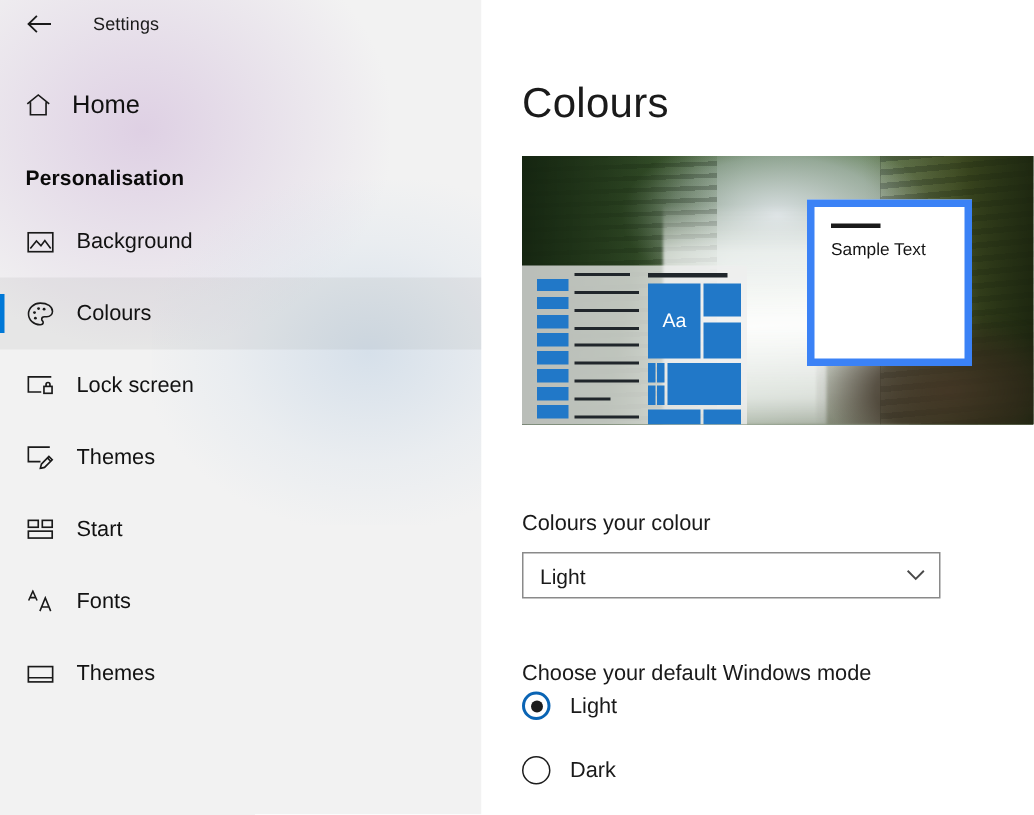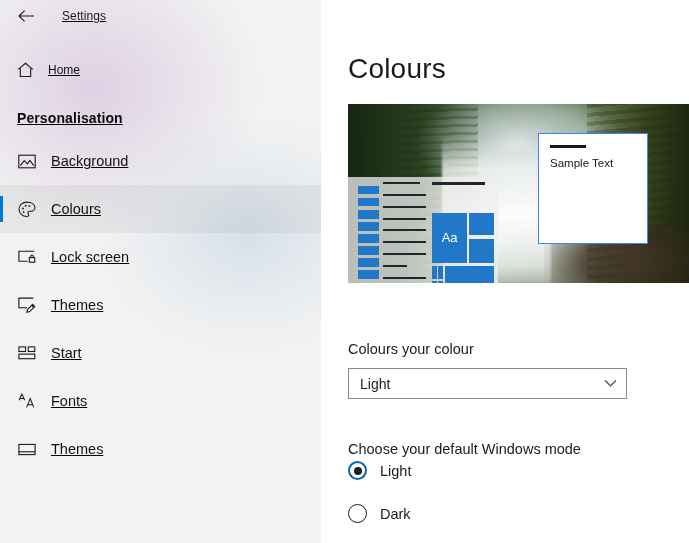--- a/index.html
+++ b/index.html
@@ -46,21 +46,20 @@
     content: "";
     position: absolute;
     right: -70px; top: 120px;
     width: 290px; height: 230px;
     background: radial-gradient(ellipse at 50% 50%, rgba(186,206,226,0.50) 0%, rgba(206,220,234,0.24) 45%, rgba(242,242,242,0.0) 74%);
     pointer-events: none;
   }
   .sidebar-inner {
     position: relative;
     z-index: 2;
-    text-decoration: underline;
   }
 
   .titlebar {
     height: 32px;
     display: flex;
     align-items: center;
     padding-left: 13px;
   }
   .back-btn {
     width: 26px; height: 26px;
@@ -84,21 +83,21 @@
     margin-top: 19px;
     padding-left: 15px;
   }
   .home-icon {
     width: 20px; height: 20px;
     display: flex; align-items: center; justify-content: center;
     color: #1a1a1a;
     flex: 0 0 20px;
   }
   .home-label {
-    font-size: 12px;
+    font-size: 17px;
     color: #111111;
     margin-left: 13px;
   }
 
   .search-wrap {
     margin: 10px 17px 0 16px;
     position: relative;
   }
   .search-box {
     width: 100%;
@@ -269,21 +268,21 @@
     position: absolute;
     left: 56%; top: 4%;
     right: 3%; bottom: 0%;
   }
   .sm-tiletop { width: 86%; height: 3px; background: #20262b; margin-bottom: 4px; }
   .sm-grid {
     position: relative;
     width: 100%;
     height: calc(100% - 7px);
   }
-  .tile { position: absolute; background: #2178c8; margin-top: 24px; }
+  .tile { position: absolute; background: #2178c8; }
   .tile-aa {
     left: 0; top: 0; width: 57%; height: 53%;
     color: #ffffff;
     display: flex; align-items: center; justify-content: center;
     font-size: 13px;
     font-family: "Liberation Sans", sans-serif;
   }
   .tile-tr1 { left: 60%; top: 0; width: 40%; height: 24%; }
   .tile-tr2 { left: 60%; top: 27.5%; width: 40%; height: 25.5%; }
   .tile-s1 { left: 0; top: 57%; width: 8%; height: 13%; }
@@ -295,21 +294,21 @@
   .tile-b2 { left: 60%; top: 89%; width: 40%; height: 11%; }
 
   
   .samplewin {
     position: absolute;
     left: 52.5%;
     top: 16%;
     width: 30.5%;
     height: 62%;
     background: #ffffff;
-    border: 1px solid #3b82f6;
+    border: 5px solid #3b82f6;
     box-sizing: border-box;
   }
   .sw-bar {
     width: 33%;
     height: 3px;
     background: #1a1a1a;
     margin: 11px 0 0 11px;
   }
   .sw-text {
     font-size: 11.5px;

